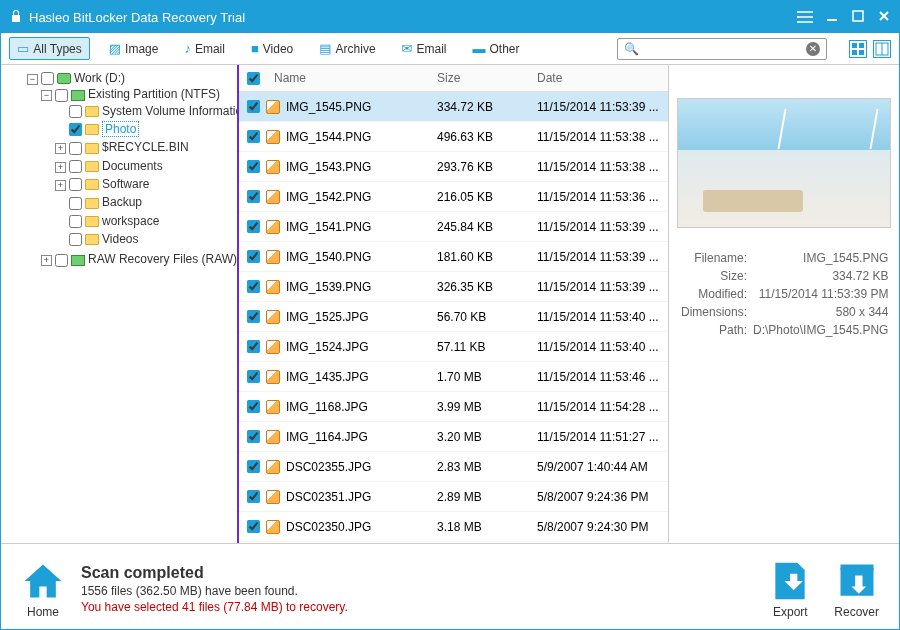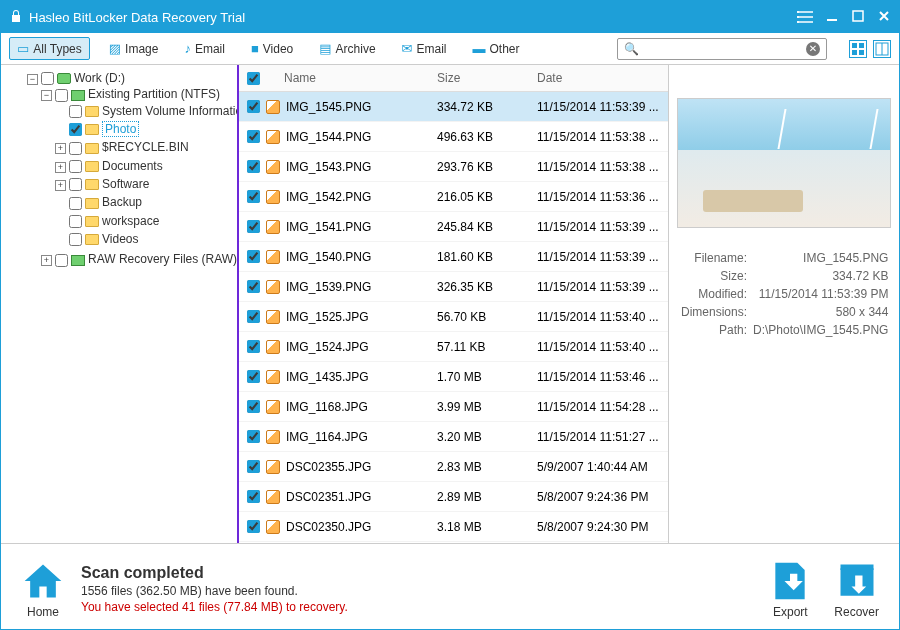--- a/index.html
+++ b/index.html
@@ -28,21 +28,21 @@
 .tree input[type=checkbox]{ vertical-align:middle; margin-right:3px;}
 .tree .fld { color:#333; }
 .tree .fld.sel { background:#fff; color:#1e9fd8; border:1px dotted #1e9fd8; padding:0 2px;}
 .folder-icon{display:inline-block;width:14px;height:11px;background:#ffd86b;border:1px solid #d6a93a;border-radius:1px;vertical-align:middle;margin-right:3px;}
 .drive-icon{display:inline-block;width:14px;height:11px;background:#6fcf6f;border:1px solid #3a8a3a;border-radius:2px;vertical-align:middle;margin-right:3px;}
 .part-icon{display:inline-block;width:14px;height:11px;background:#6fcf6f;border:1px solid #3a8a3a;vertical-align:middle;margin-right:3px;}
 .filegrid { flex: 1; display: flex; }
 .filelist { flex: 1; display: flex; flex-direction: column; border-right:1px solid #ccc; }
 .fl-header { display: flex; border-bottom: 1px solid #ddd; background:#fafafa; color:#666; font-size:12px;}
 .fl-header .col { padding: 6px 8px; }
-.col-name{width:190px;display:flex;align-items:flex-end;gap:24px;}
+.col-name{width:190px;display:flex;align-items:flex-end;gap:14px;}
 .col-size{width:100px;}
 .col-date{flex:1;}
 .fl-body{flex:1;overflow-y:scroll;}
 .row{display:flex;align-items:center;height:30px;border-bottom:1px solid #f3f3f3;}
 .row.sel{background:#cfe8f7;}
 .row .col{padding:0 8px;display:flex;align-items:center;gap:6px;white-space:nowrap;overflow:hidden;}
 .file-icon{display:inline-block;width:14px;height:14px;background:linear-gradient(135deg,#fff 40%,#ffb34d 40%);border:1px solid #cc7a1a;border-radius:2px;position:relative;}
 .preview { width: 230px; padding: 8px; font-size: 12px; color:#555;text-align:right; }
 .preview .thumb{width:214px;height:130px;border:1px solid #ccc;margin:25px auto 20px;background:linear-gradient(180deg,#bfe3f5 0%,#8fcde8 40%,#dfeaee 40%,#f2ece4 100%);position:relative;overflow:hidden;}
 .preview .thumb::before{content:"";position:absolute;right:15px;top:10px;width:90px;height:40px;border:2px solid #fff;border-top:none;border-bottom:none;transform:skewX(-10deg);}

